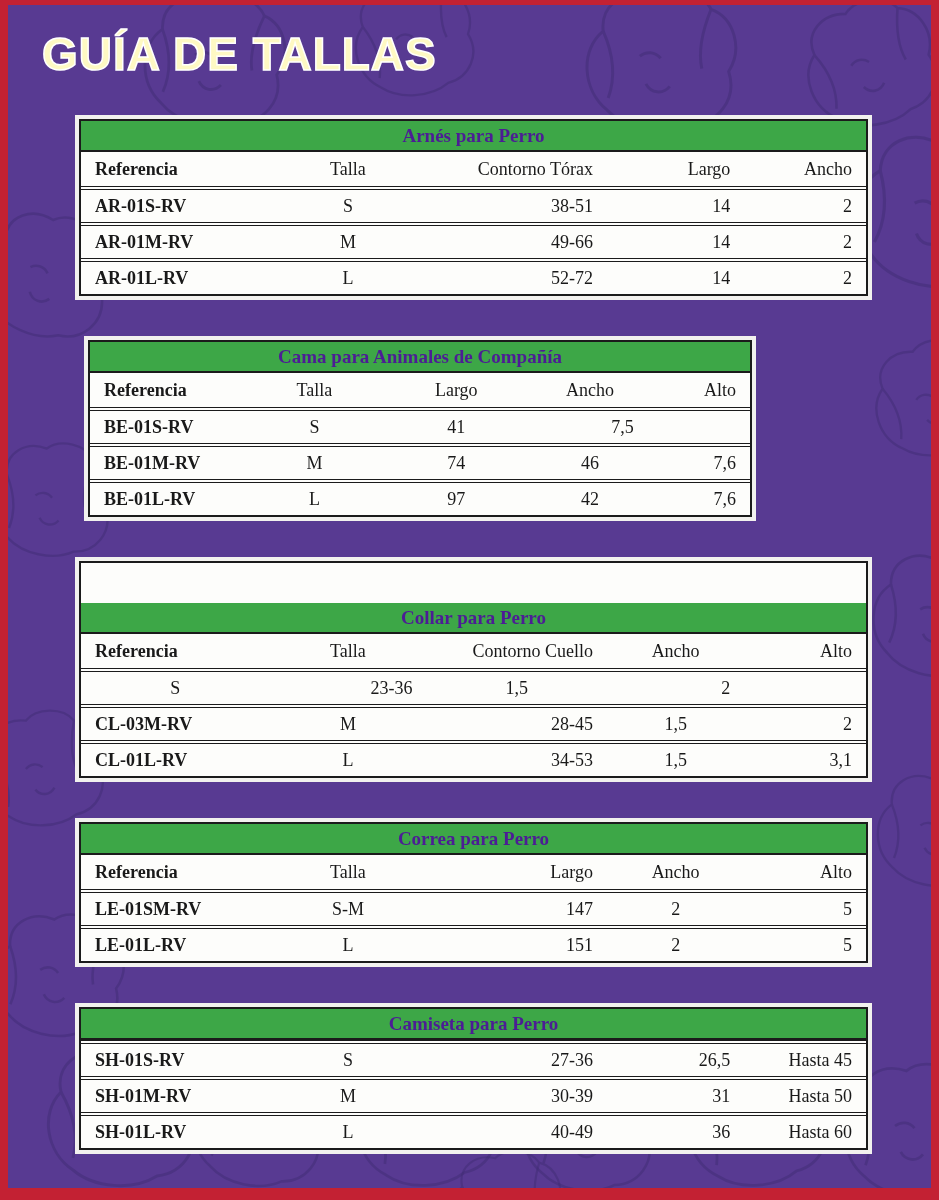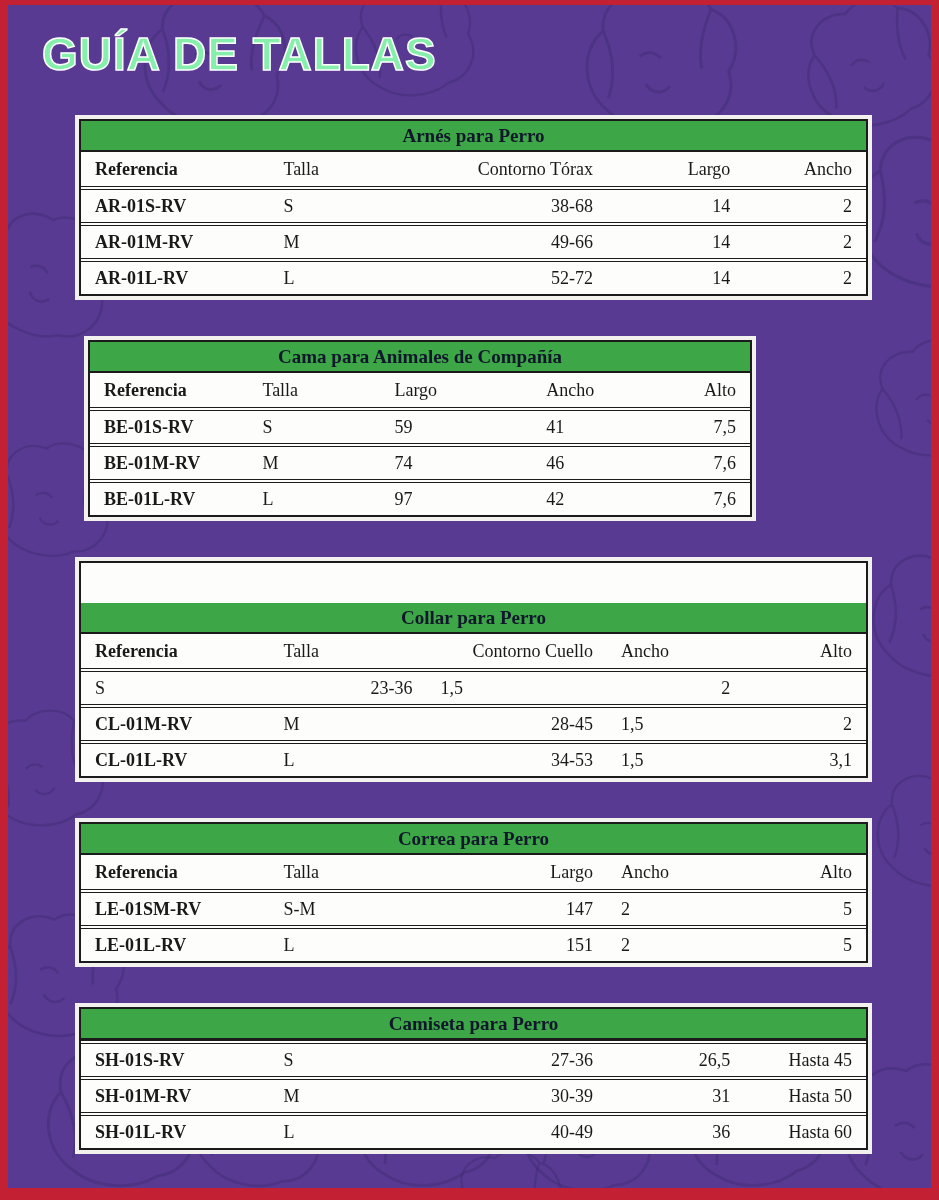--- a/index.html
+++ b/index.html
@@ -18,42 +18,42 @@
     z-index:0;pointer-events:none;
   }
   #content{position:relative;z-index:1;}
 
   h1.page-title{
     margin:26px 0 38px 34px;
     font-family:"Liberation Sans", sans-serif;
     font-weight:bold;
     font-size:46px;
     line-height:1;
-    color:#86efac;
+    color:#fef9c3;
     letter-spacing:1px;
     -webkit-text-stroke:1.5px #ffffff;
   }
 
   .size-table{
     width:797px;
     margin:0 0 36px 67px;
     border:4px solid #f2f1ee;
     background:#fdfdfb;
     box-sizing:border-box;
   }
   
   .size-table:nth-of-type(2){margin-left:76px;width:672px;}
 
   .table-frame{border:2px solid #1b1b1b;}
 
   .title-bar{
     text-align:center;
     font-weight:bold;
     font-size:19px;
-    color:#0f172a;
+    color:#4c1d95;
     padding:4px 6px 3px 6px;
     border-bottom:2px solid #1b1b1b;
   }
 
   .header-row,.row{
     display:grid;
     grid-template-columns:24% 20% 23% 17.5% 15.5%;
     background:#fdfdfb;
   }
   .header-row{padding:2px 0;}
@@ -61,21 +61,21 @@
 
   .cell{
     font-size:18px;
     line-height:24px;
     padding:3px 14px;
     color:#191919;
     white-space:nowrap;
     overflow:visible;
   }
   .cell.left{text-align:left;}
-  .cell.center{font-family:Liberation Serif, serif;}
+  .cell.center{text-align:center;font-family:Liberation Serif, serif;}
   .cell.right{text-align:right;}
   .cell.ref{font-weight:bold;}
   .header-row .cell{font-size:18px;}
   .header-row .cell.ref{font-weight:bold;}
 </style>
 </head>
 <body style="background: rgb(88, 58, 146); border-color: rgb(195, 33, 51);">
 
 <svg id="pattern" xmlns="http://www.w3.org/2000/svg">
   <defs>
@@ -120,21 +120,21 @@
             <div class="cell left ref">Referencia</div>
             <div class="cell center">Talla</div>
             <div class="cell right">Contorno Tórax</div>
             <div class="cell right">Largo</div>
             <div class="cell right">Ancho</div>
           </div>
       <div>
             <div class="row">
               <div class="cell left ref">AR-01S-RV</div>
               <div class="cell center">S</div>
-              <div class="cell right">38-68</div>
+              <div class="cell right">38-51</div>
               <div class="cell right">14</div>
               <div class="cell right">2</div>
             </div>
             <div class="row">
               <div class="cell left ref">AR-01M-RV</div>
               <div class="cell center">M</div>
               <div class="cell right">49-66</div>
               <div class="cell right">14</div>
               <div class="cell right">2</div>
             </div>
@@ -156,21 +156,20 @@
             <div class="cell left ref">Referencia</div>
             <div class="cell center">Talla</div>
             <div class="cell center">Largo</div>
             <div class="cell center">Ancho</div>
             <div class="cell right">Alto</div>
           </div>
       <div>
             <div class="row">
               <div class="cell left ref">BE-01S-RV</div>
               <div class="cell center">S</div>
-              <div class="cell center">59</div>
               <div class="cell center">41</div>
               <div class="cell right">7,5</div>
             </div>
             <div class="row">
               <div class="cell left ref">BE-01M-RV</div>
               <div class="cell center">M</div>
               <div class="cell center">74</div>
               <div class="cell center">46</div>
               <div class="cell right">7,6</div>
             </div>
@@ -196,21 +195,21 @@
             <div class="cell right">Alto</div>
           </div>
       <div>
             <div class="row">
               <div class="cell center">S</div>
               <div class="cell right">23-36</div>
               <div class="cell center">1,5</div>
               <div class="cell right">2</div>
             </div>
             <div class="row">
-              <div class="cell left ref">CL-01M-RV</div>
+              <div class="cell left ref">CL-03M-RV</div>
               <div class="cell center">M</div>
               <div class="cell right">28-45</div>
               <div class="cell center">1,5</div>
               <div class="cell right">2</div>
             </div>
             <div class="row">
               <div class="cell left ref">CL-01L-RV</div>
               <div class="cell center">L</div>
               <div class="cell right">34-53</div>
               <div class="cell center">1,5</div>

